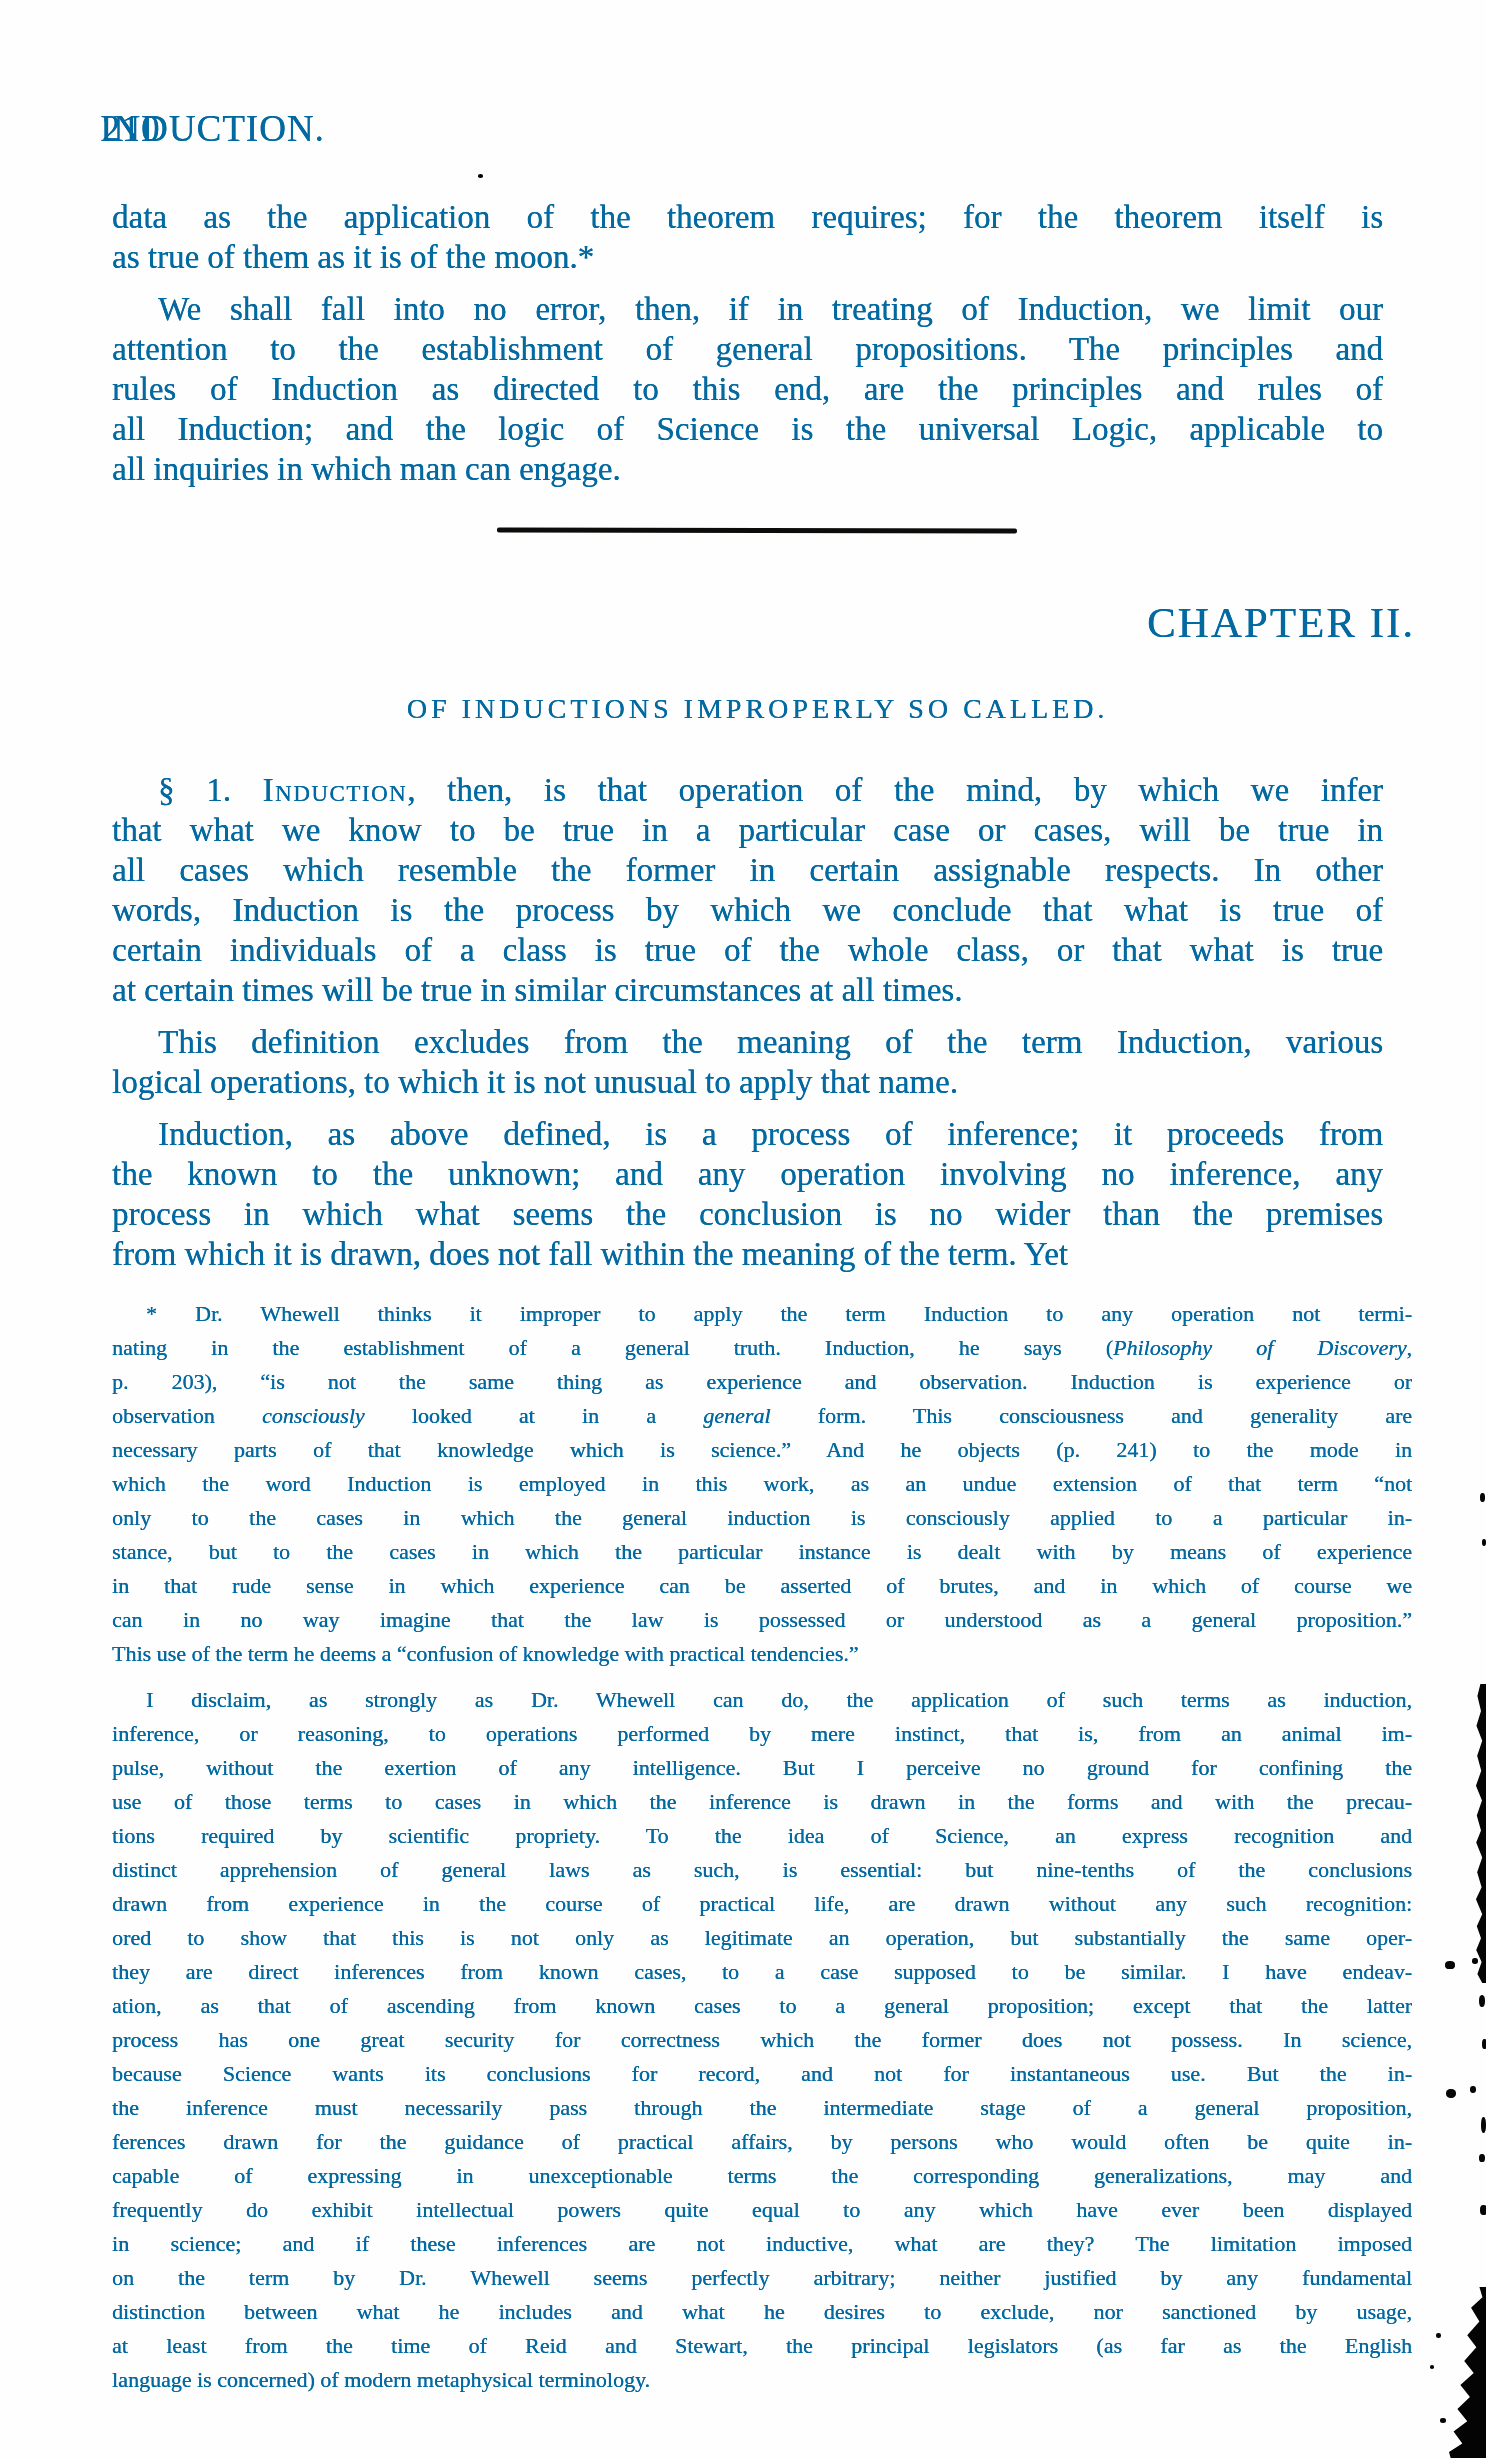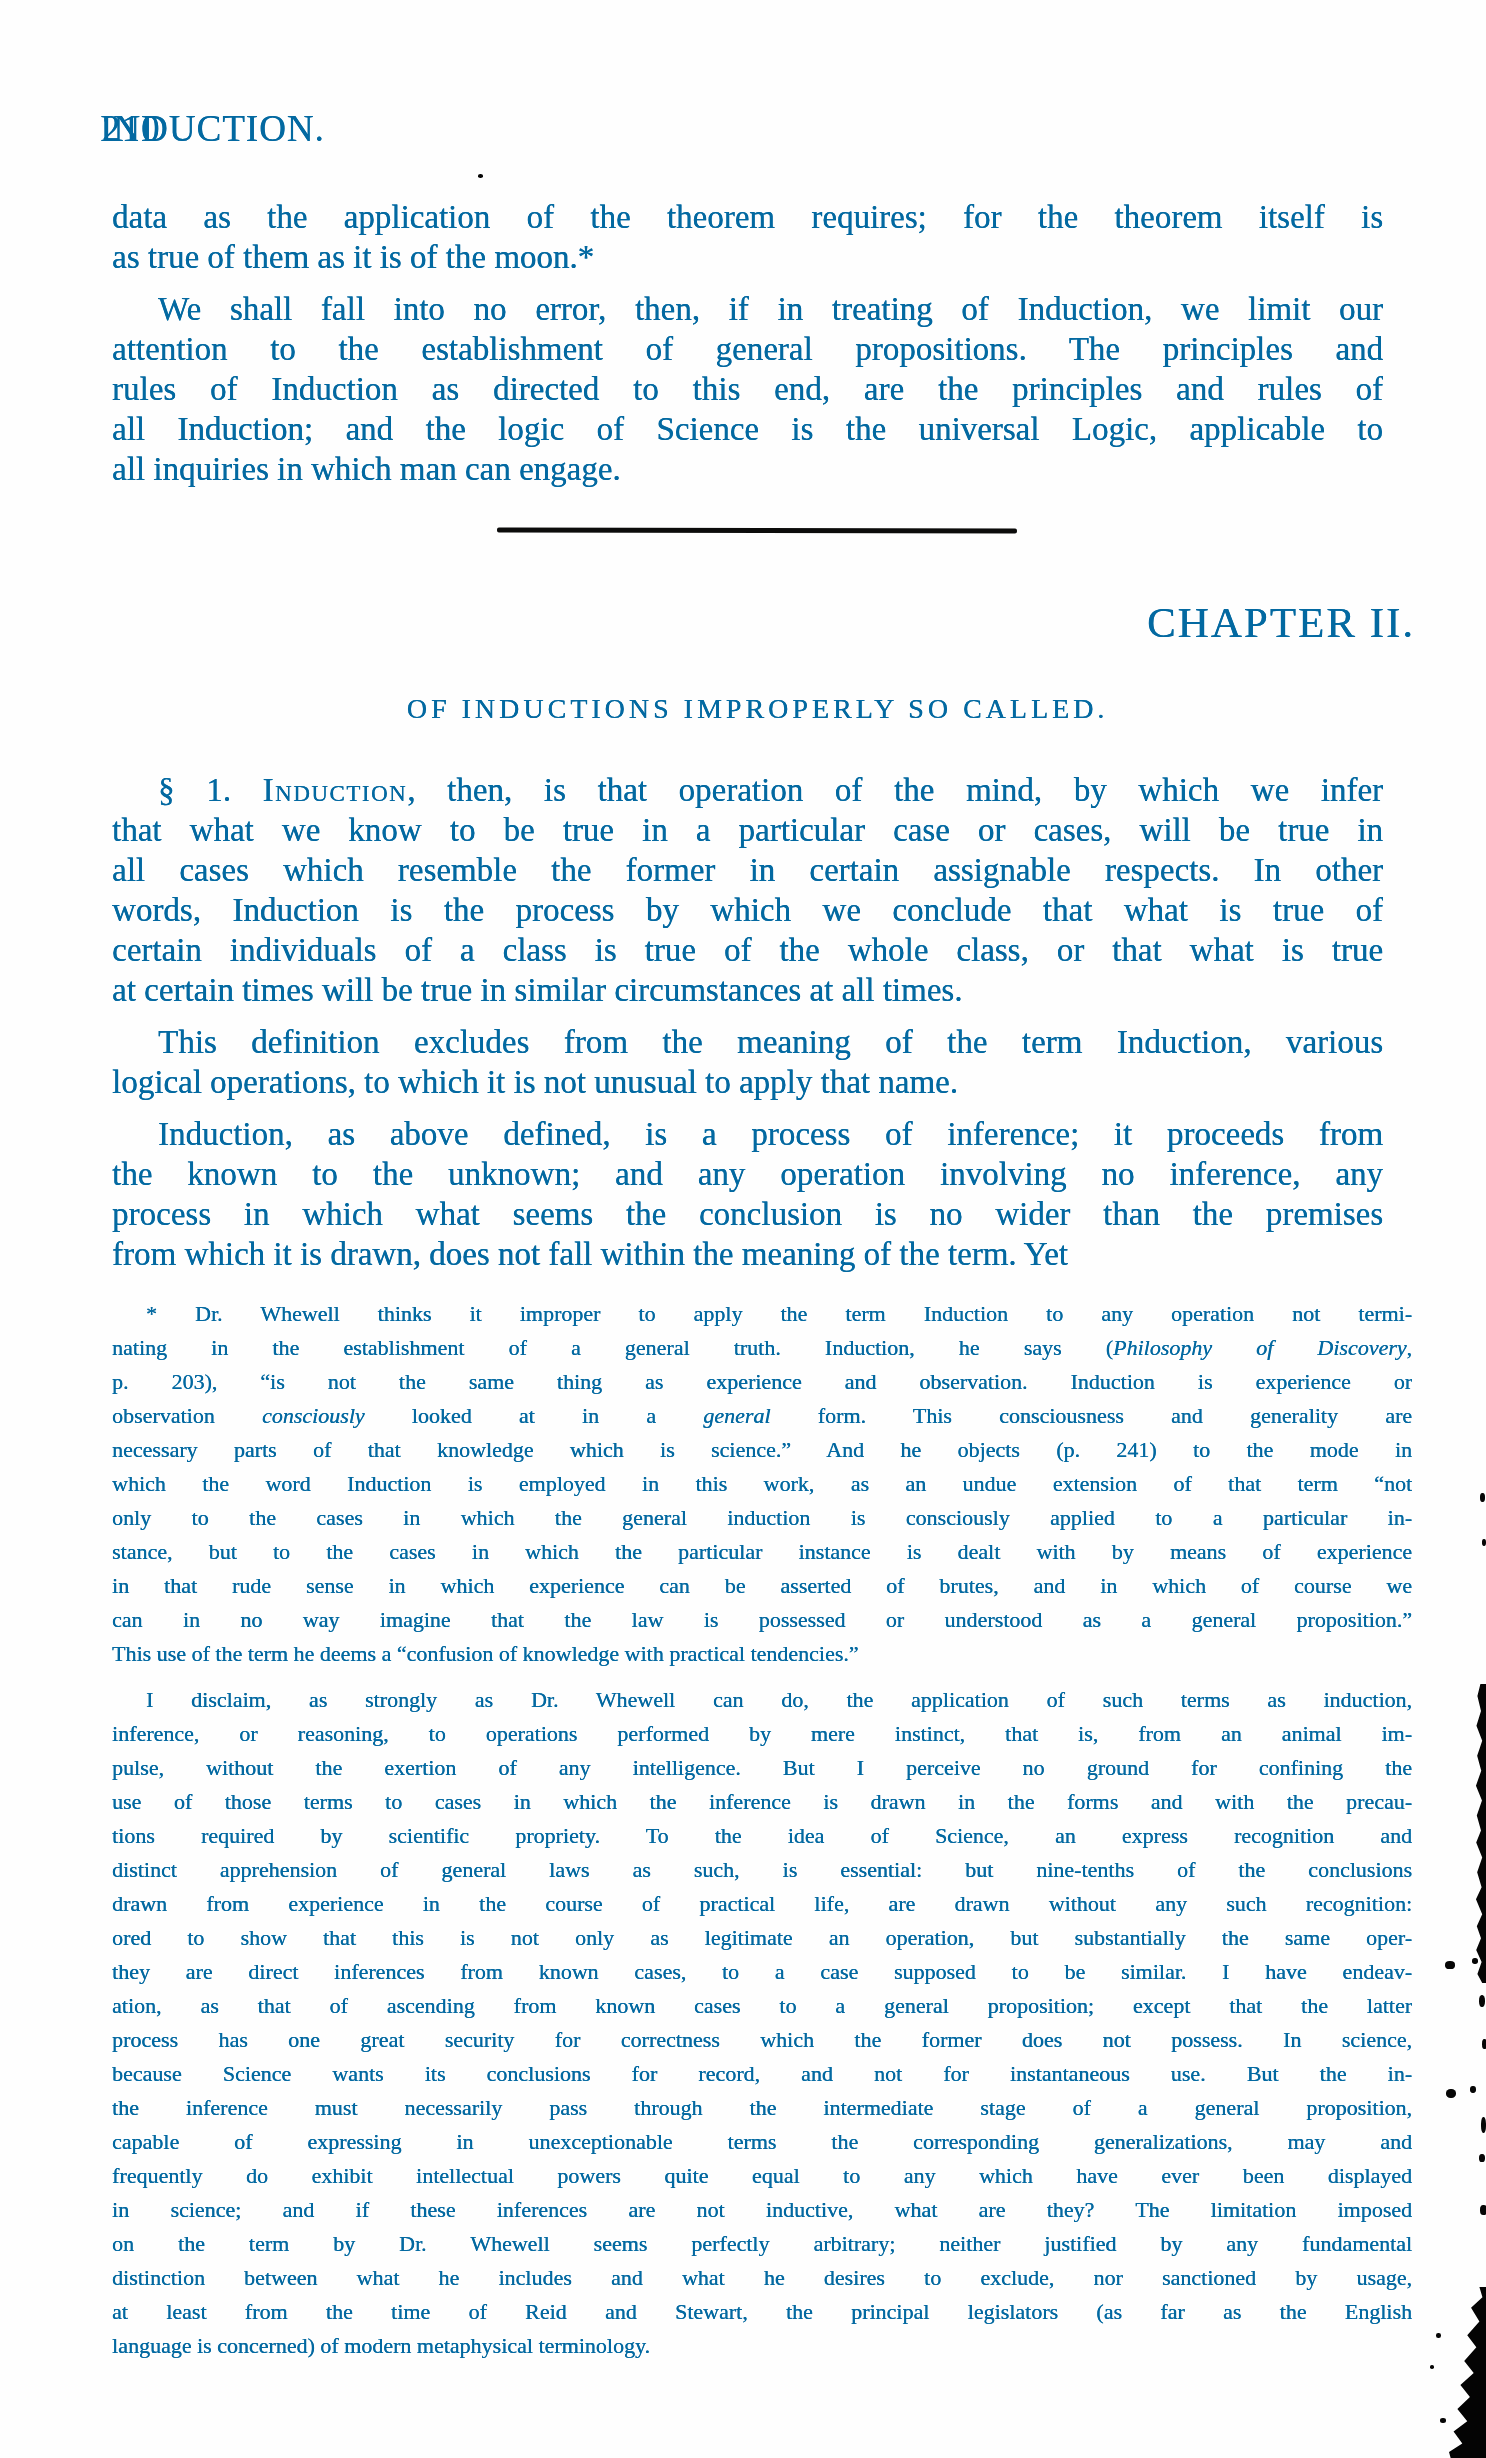--- a/index.html
+++ b/index.html
@@ -118,20 +118,21 @@
         <div class="tline">use of those terms to cases in which the inference is drawn in the forms and with the precau-</div>
         <div class="tline">tions required by scientific propriety.  To the idea of Science, an express recognition and</div>
         <div class="tline">distinct apprehension of general laws as such, is essential: but nine-tenths of the conclusions</div>
         <div class="tline">drawn from experience in the course of practical life, are drawn without any such recognition:</div>
         <div class="tline">ored to show that this is not only as legitimate an operation, but substantially the same oper-</div>
         <div class="tline">they are direct inferences from known cases, to a case supposed to be similar.  I have endeav-</div>
         <div class="tline">ation, as that of ascending from known cases to a general proposition; except that the latter</div>
         <div class="tline">process has one great security for correctness which the former does not possess.  In science,</div>
         <div class="tline">because Science wants its conclusions for record, and not for instantaneous use.  But the in-</div>
         <div class="tline">the inference must necessarily pass through the intermediate stage of a general proposition,</div>
+        <div class="tline">ferences drawn for the guidance of practical affairs, by persons who would often be quite in-</div>
         <div class="tline">capable of expressing in unexceptionable terms the corresponding generalizations, may and</div>
         <div class="tline">frequently do exhibit intellectual powers quite equal to any which have ever been displayed</div>
         <div class="tline">in science; and if these inferences are not inductive, what are they?  The limitation imposed</div>
         <div class="tline">on the term by Dr. Whewell seems perfectly arbitrary; neither justified by any fundamental</div>
         <div class="tline">distinction between what he includes and what he desires to exclude, nor sanctioned by usage,</div>
         <div class="tline">at least from the time of Reid and Stewart, the principal legislators (as far as the English</div>
         <div class="tline last">language is concerned) of modern metaphysical terminology.</div>
       </div>
   </section>
 

